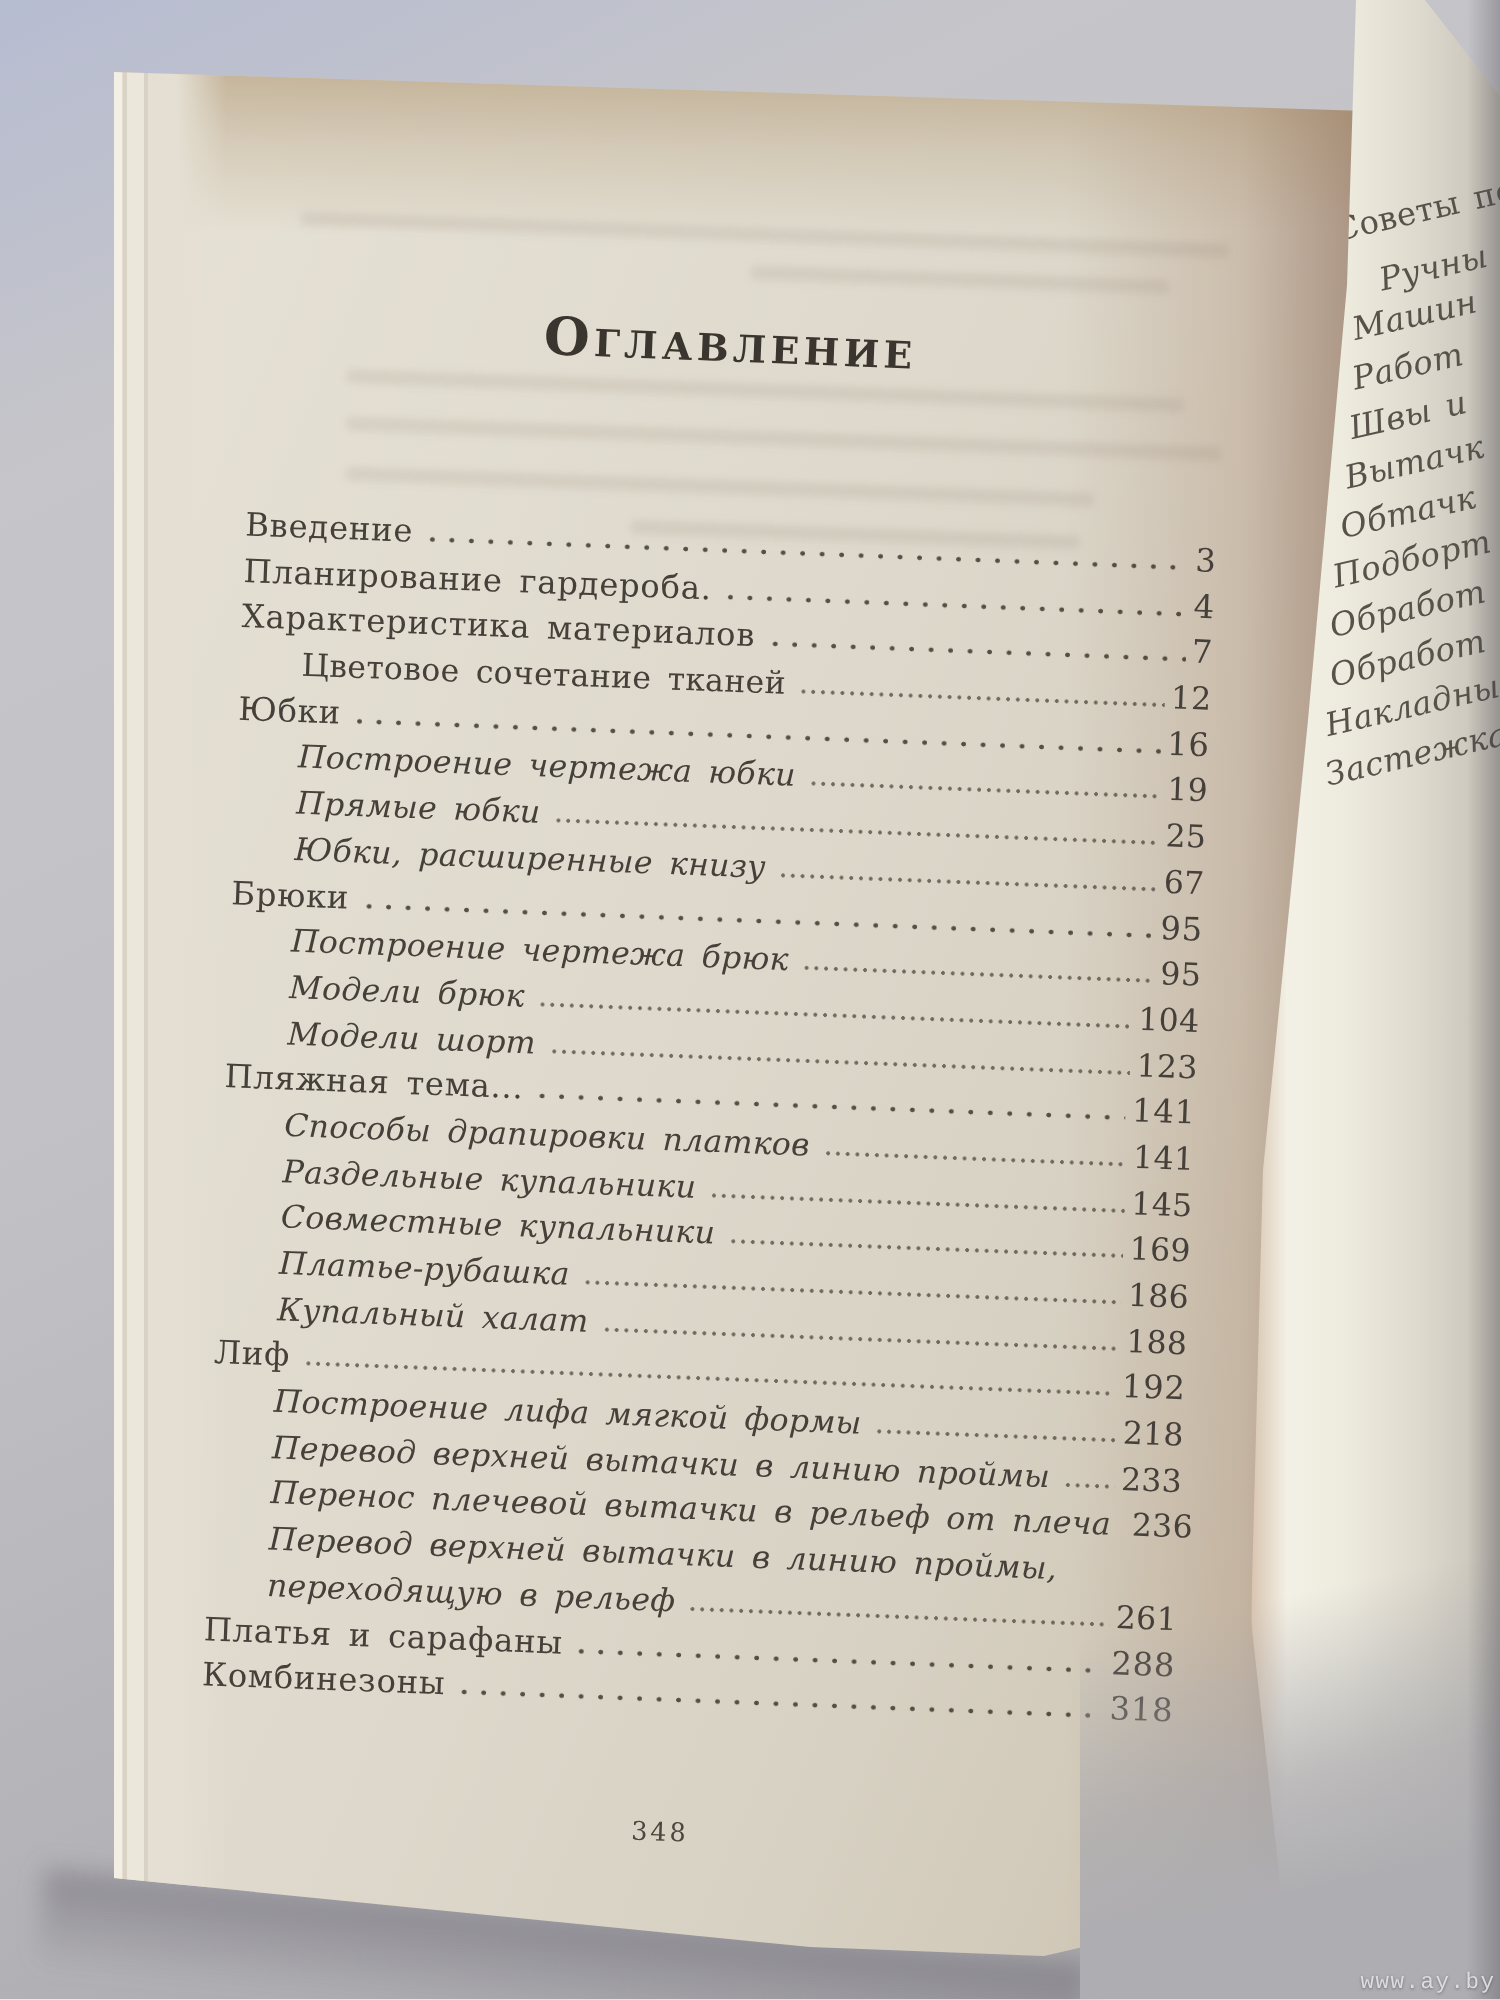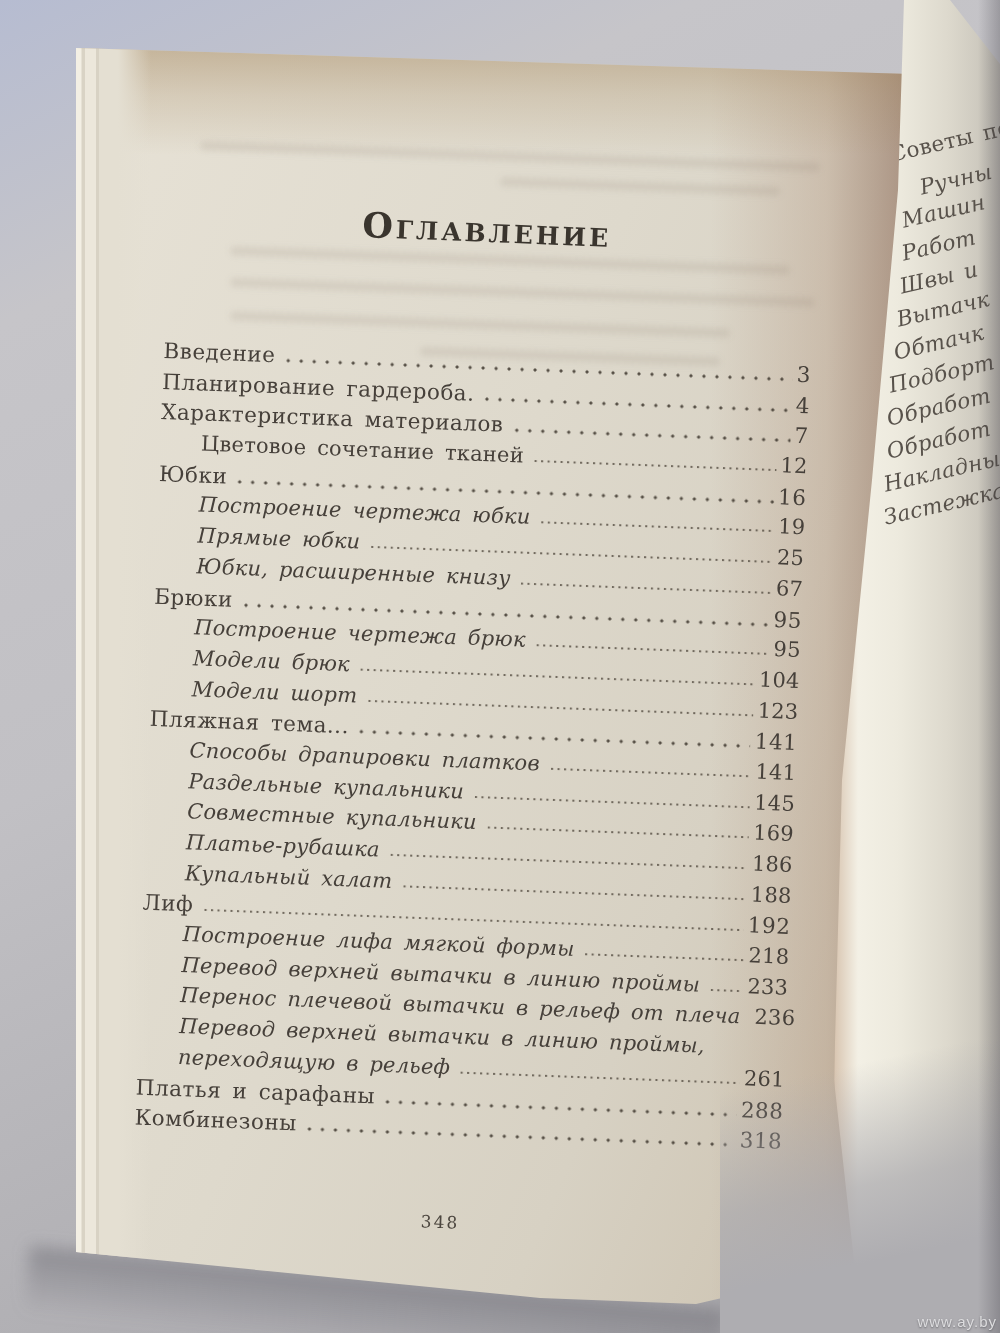--- a/index.html
+++ b/index.html
@@ -75,21 +75,21 @@
   .edge-shadow{
     position:absolute;right:0;top:0;width:22px;height:1333px;
     background:linear-gradient(to right,rgba(66,64,72,0),rgba(66,64,72,.32));
   }
   .bottom-shadow{
     position:absolute;left:720px;top:1040px;width:280px;height:293px;
     background:linear-gradient(168deg,rgba(172,171,175,0) 15%,rgba(172,171,175,.75) 50%,#aeadb1 72%);
   }
   .watermark{
     position:absolute;right:3px;bottom:3px;
-    font-family:Liberation Sans, sans-serif;font-size:15px;letter-spacing:1px;
+    font-family:Liberation Mono, monospace;font-size:15px;letter-spacing:1px;
     color:#dddddf;text-shadow:0 1px 2px rgba(66,66,72,.6);
   }
 </style>
 </head>
 <body>
 
 <div id="canvas">
 
   <div class="book-shadow"></div>
 

